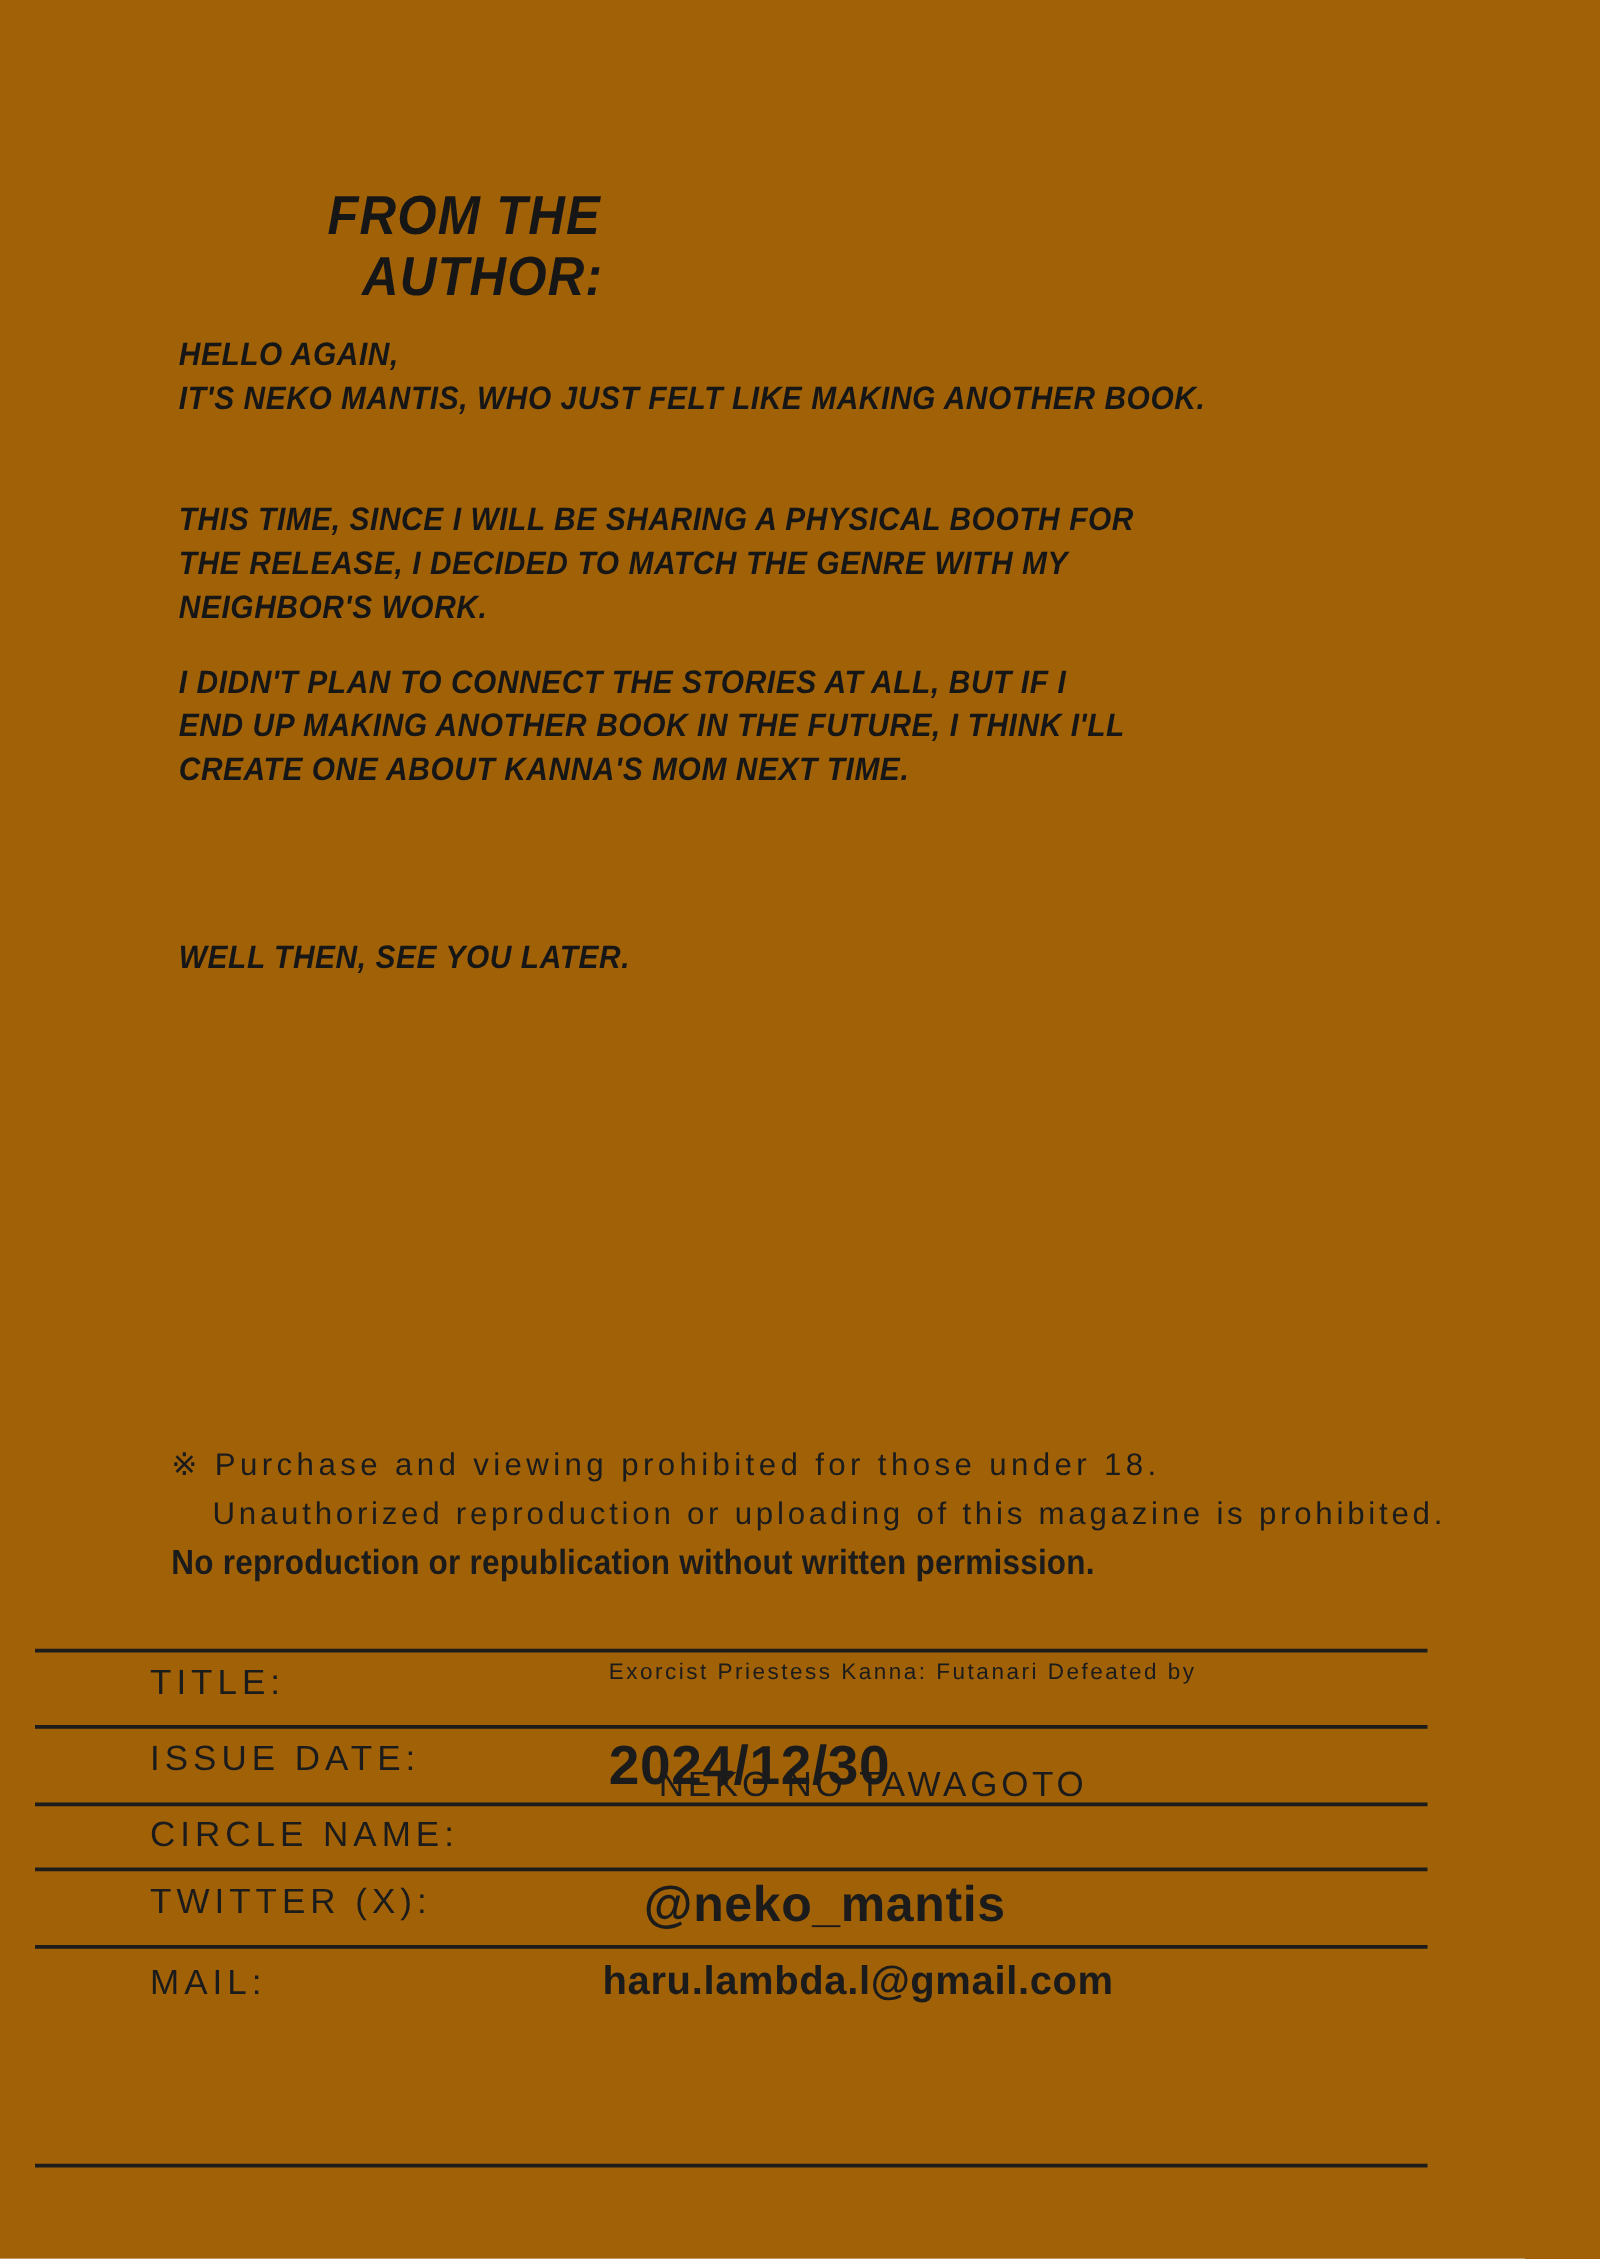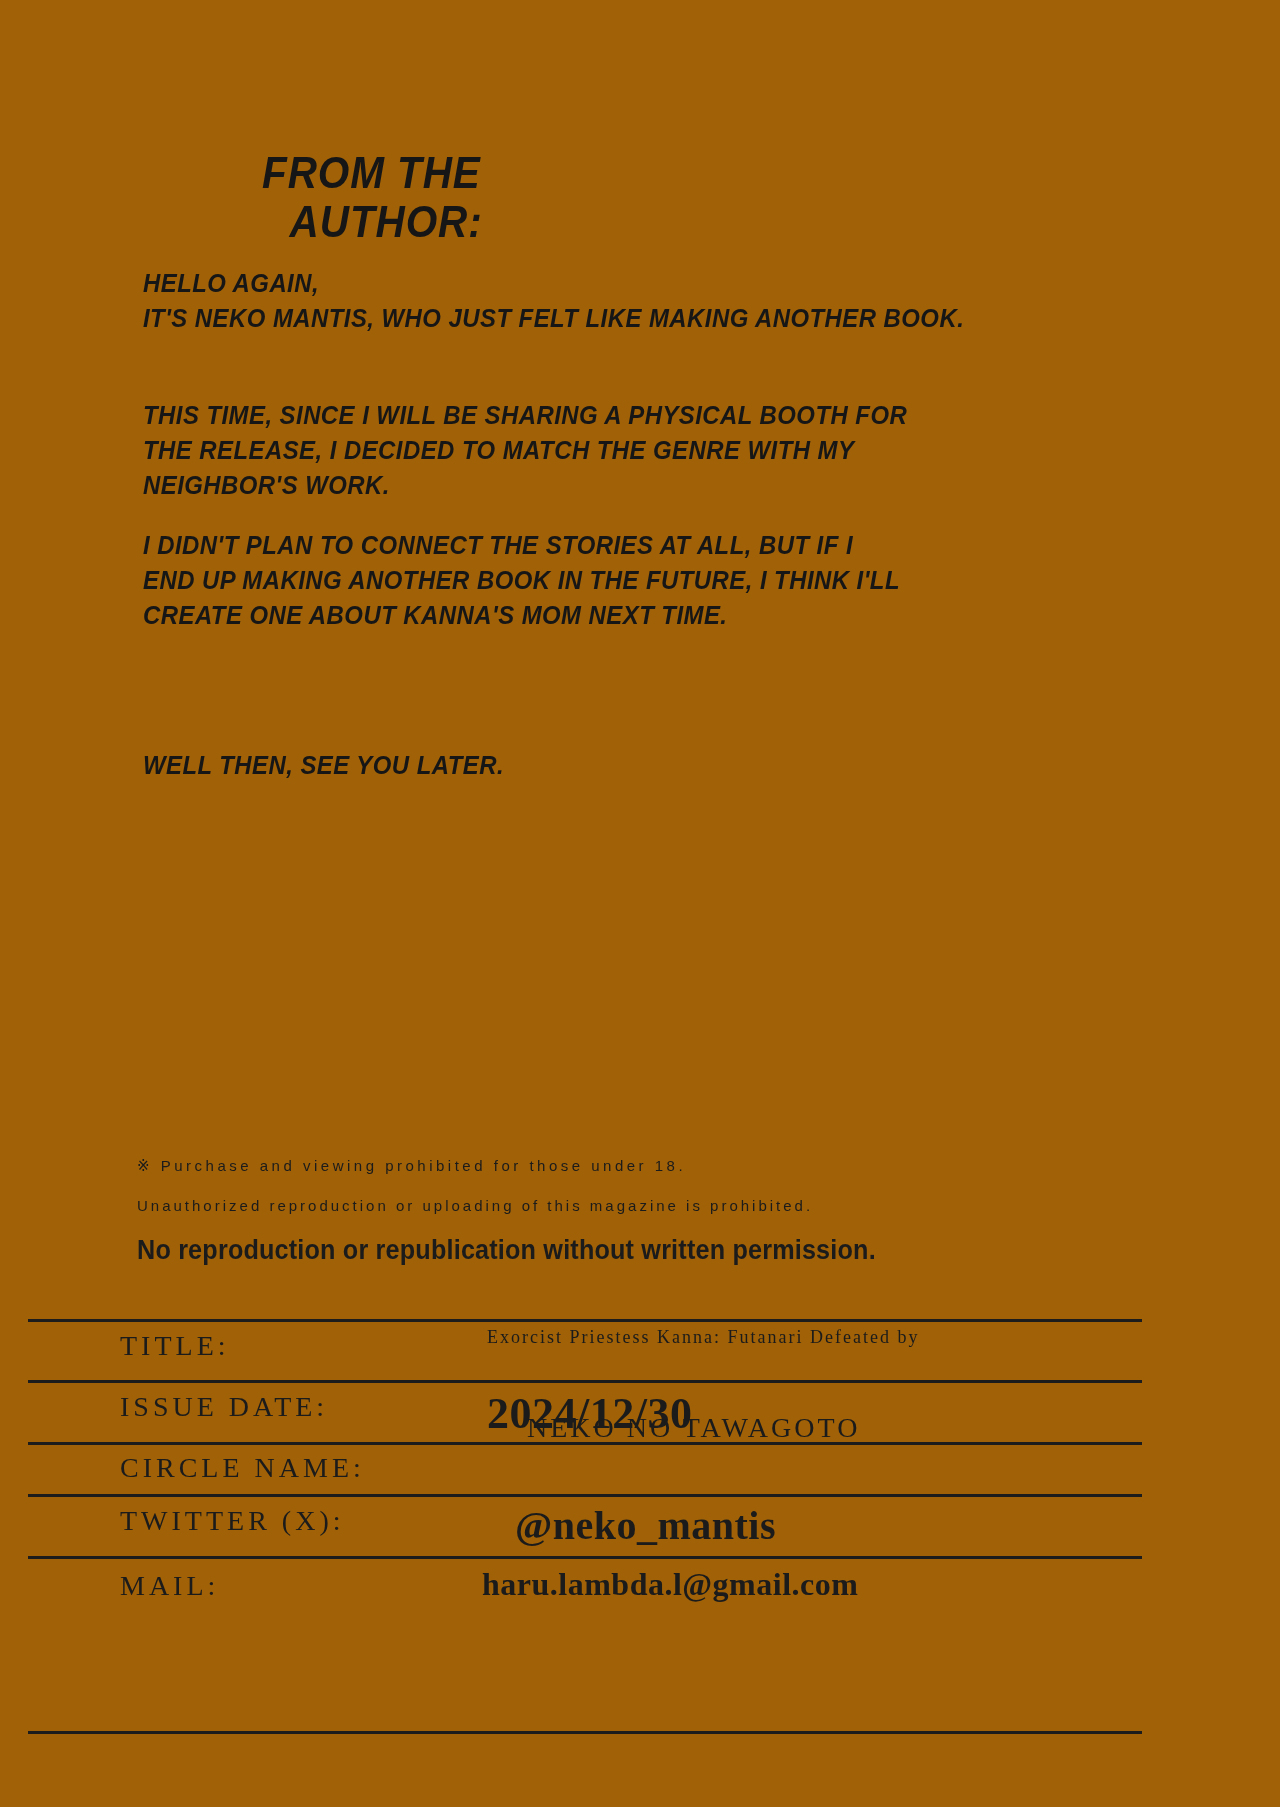--- a/index.html
+++ b/index.html
@@ -32,44 +32,44 @@
   .para{position:absolute;left:143px;}
   .p1{top:266px;}
   .p2{top:398px;}
   .p3{top:528px;}
   .p4{top:748px;}
   
   .notice{
     position:absolute;left:137px;
     font-family:"Liberation Sans","DejaVu Sans",sans-serif;
     font-weight:400;
-    font-size:15px;
+    font-size:25px;
     white-space:nowrap;
     color:#1b1b1b;
   }
   .n1{top:1157px;letter-spacing:3.5px;}
-  .n2{top:1197px;letter-spacing:3px;}
+  .n2{top:1197px;letter-spacing:3px;margin-left:33px;}
   .n3{
     top:1234px;
     font-weight:700;
     font-size:28px;
     letter-spacing:0.2px;
     transform:scaleX(0.9);
     transform-origin:0 0;
   }
   
   .rule{
     position:absolute;left:28px;width:1114px;height:3px;
     background:#1c1c1c;
   }
   .r1{top:1319px}.r2{top:1380px}.r3{top:1442px}
   .r4{top:1494px}.r5{top:1556px}.r6{top:1731px}
   .cell{
     position:absolute;
-    font-family:Liberation Serif, serif;
+    font-family:Liberation Sans, sans-serif;
     white-space:nowrap;
     color:#1b1b1b;
   }
   .lbl{
     left:120px;
     font-size:28px;
     font-weight:400;
     letter-spacing:4px;
   }
   .lbl-title{top:1330px}

